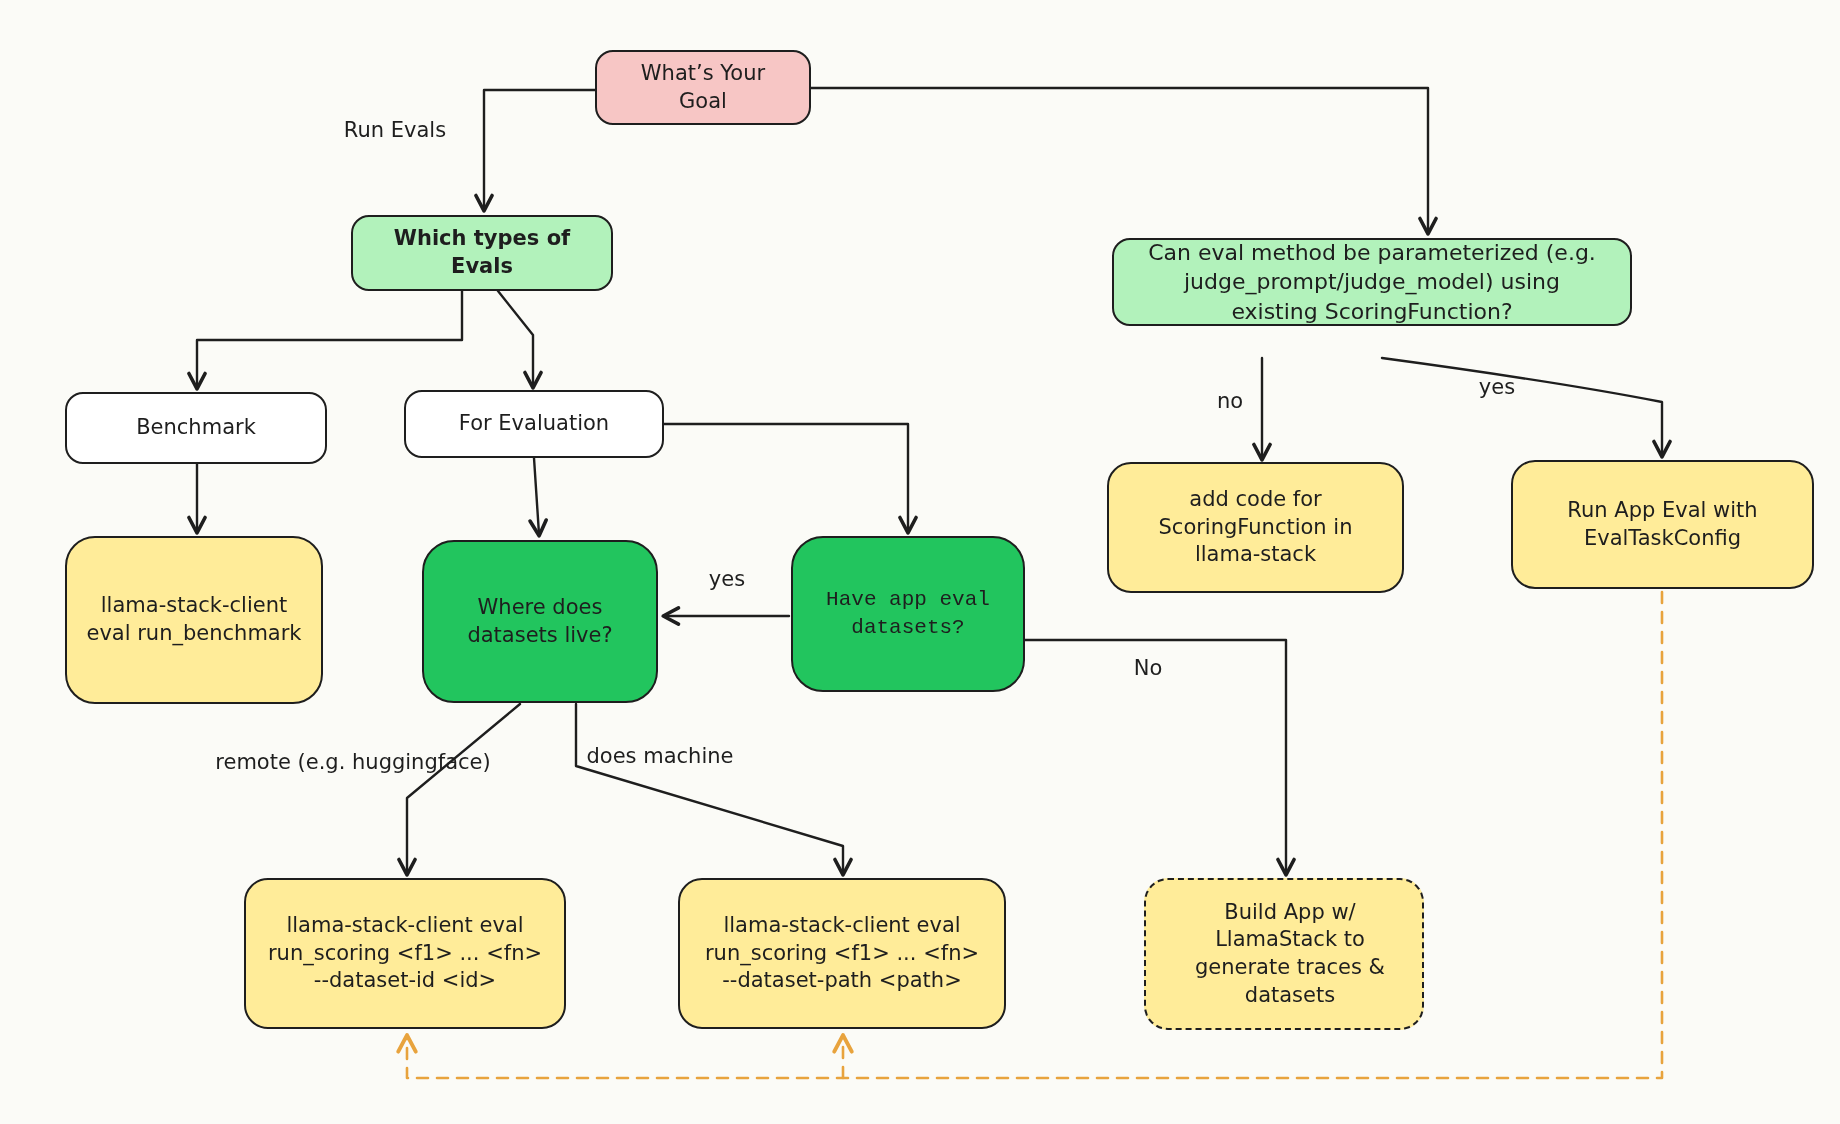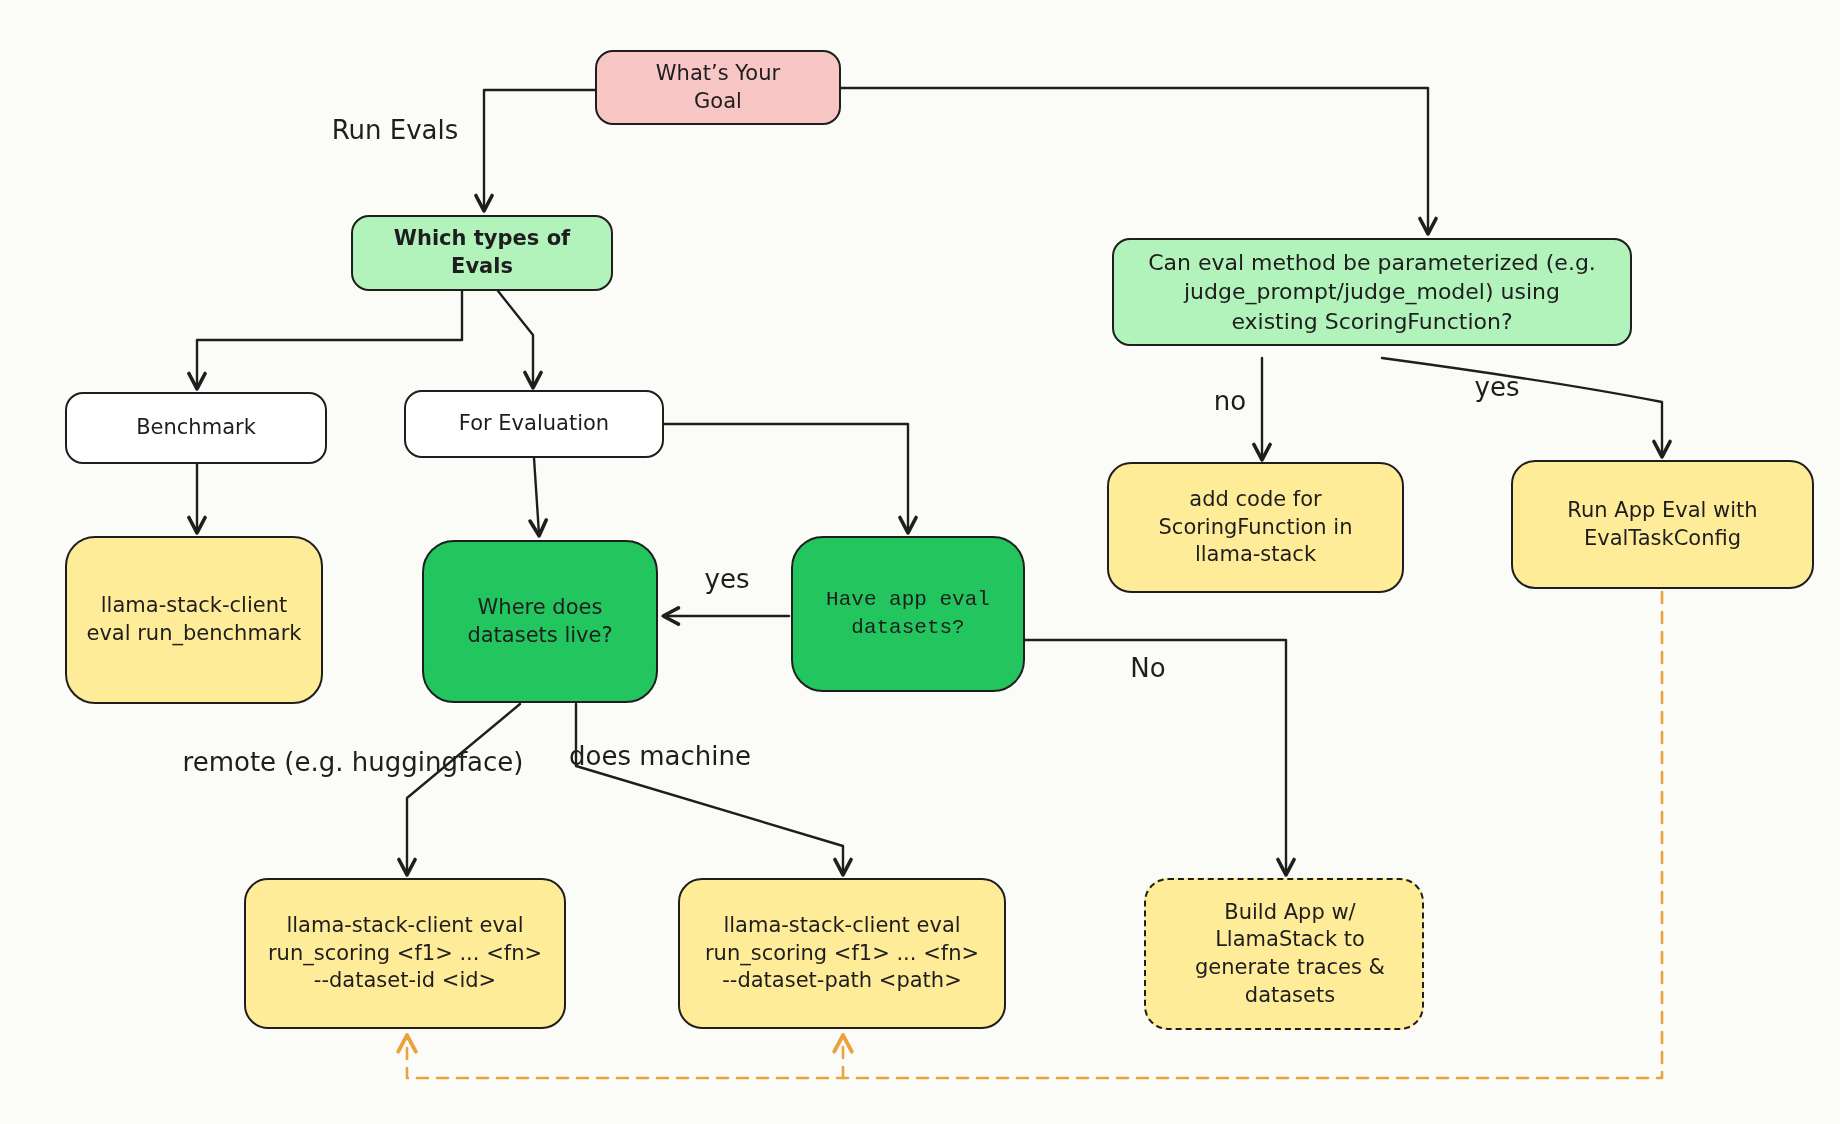--- a/index.html
+++ b/index.html
@@ -39,21 +39,21 @@
   .pink   { background:#f7c6c5; }
   .green  { background:#b2f2bb; }
   .blue   { background:#22c55e; border-radius:32px; }
   .yellow { background:#ffec99; border-radius:24px; }
   .white  { background:#ffffff; }
   .dashed { border-style:dashed;padding-left:24px; }
   .big-round { border-radius:30px; }
   .edge-label {
     position:absolute;
     transform:translate(-50%,-50%);
-    font-size:26px;
+    font-size:21px;
     line-height:1.3;
     white-space:pre-line;
     text-align:center;
     color:#1e1e1e;
   }
 </style>
 </head>
 <body>
 
 <div class="canvas">
@@ -83,27 +83,27 @@
       <path d="M 1262 358 L 1262 458" marker-end="url(#arrow)"></path>
       <path d="M 1382 358 Q 1560 382 1662 402 L 1662 455" marker-end="url(#arrow)"></path>
     </g>
 
     <g fill="none" stroke="#e8a33d" stroke-width="2.6" stroke-linecap="round" stroke-linejoin="round" stroke-dasharray="11 9">
       <path d="M 1662 592 L 1662 1078 L 407 1078 L 407 1037" marker-end="url(#arrowo)"></path>
       <path d="M 843 1078 L 843 1037" marker-end="url(#arrowo)"></path>
     </g>
   </svg>
 
-  <div class="node pink" style="left:595px; top:50px; width:246px; height:75px;">What’s Your
+  <div class="node pink" style="left:595px; top:50px; width:216px; height:75px;">What’s Your
 Goal</div>
 
   <div class="node green" style="left:351px; top:215px; width:262px; height:76px;font-weight:bold;">Which types of
 Evals</div>
 
-  <div class="node green" style="left:1112px; top:238px; width:520px; height:108px; font-size:22px;">Can eval method be parameterized (e.g.
+  <div class="node green" style="left:1112px; top:238px; width:520px; height:88px; font-size:22px;">Can eval method be parameterized (e.g.
 judge_prompt/judge_model) using
 existing ScoringFunction?</div>
 
   <div class="node white" style="left:65px; top:392px; width:262px; height:72px;">Benchmark</div>
 
   <div class="node white" style="left:404px; top:390px; width:260px; height:68px;">For Evaluation</div>
 
   <div class="node yellow big-round" style="left:65px; top:536px; width:258px; height:168px;">llama-stack-client
 eval run_benchmark</div>
 

